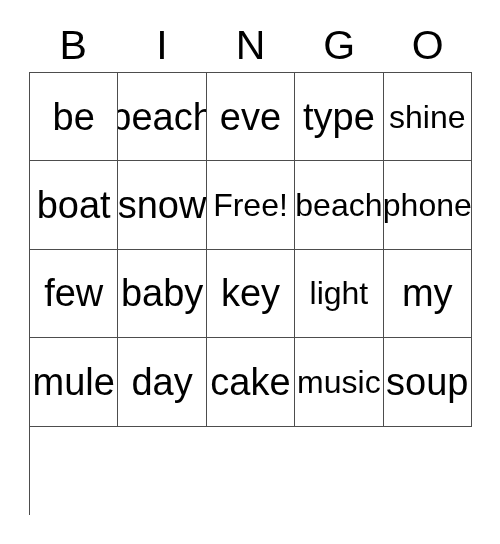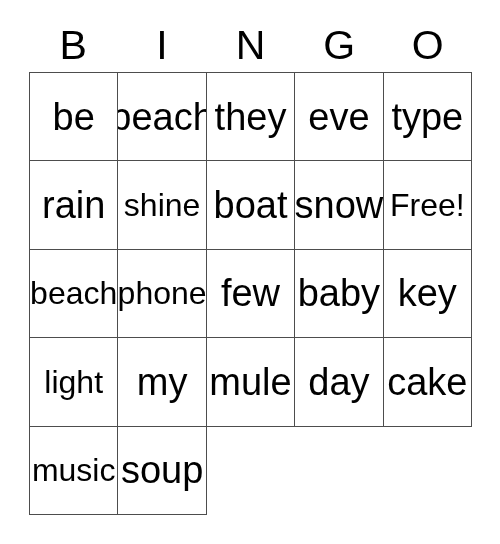--- a/index.html
+++ b/index.html
@@ -98,32 +98,26 @@
   </div>
 
   <div class="grid">
 
     <div class="cell">
         <span class="cell-text size-lg">be</span>
       </div>
     <div class="cell">
         <span class="cell-text size-lg">beach</span>
       </div>
-    <div class="cell">
-        <span class="cell-text size-lg">they</span>
-      </div>
 
     <div class="cell">
         <span class="cell-text size-lg">eve</span>
       </div>
     <div class="cell">
         <span class="cell-text size-lg">type</span>
-      </div>
-    <div class="cell">
-        <span class="cell-text size-lg">rain</span>
       </div>
     <div class="cell">
         <span class="cell-text size-sm">shine</span>
       </div>
     <div class="cell">
         <span class="cell-text size-lg">boat</span>
       </div>
 
     <div class="cell">
         <span class="cell-text size-lg">snow</span>

